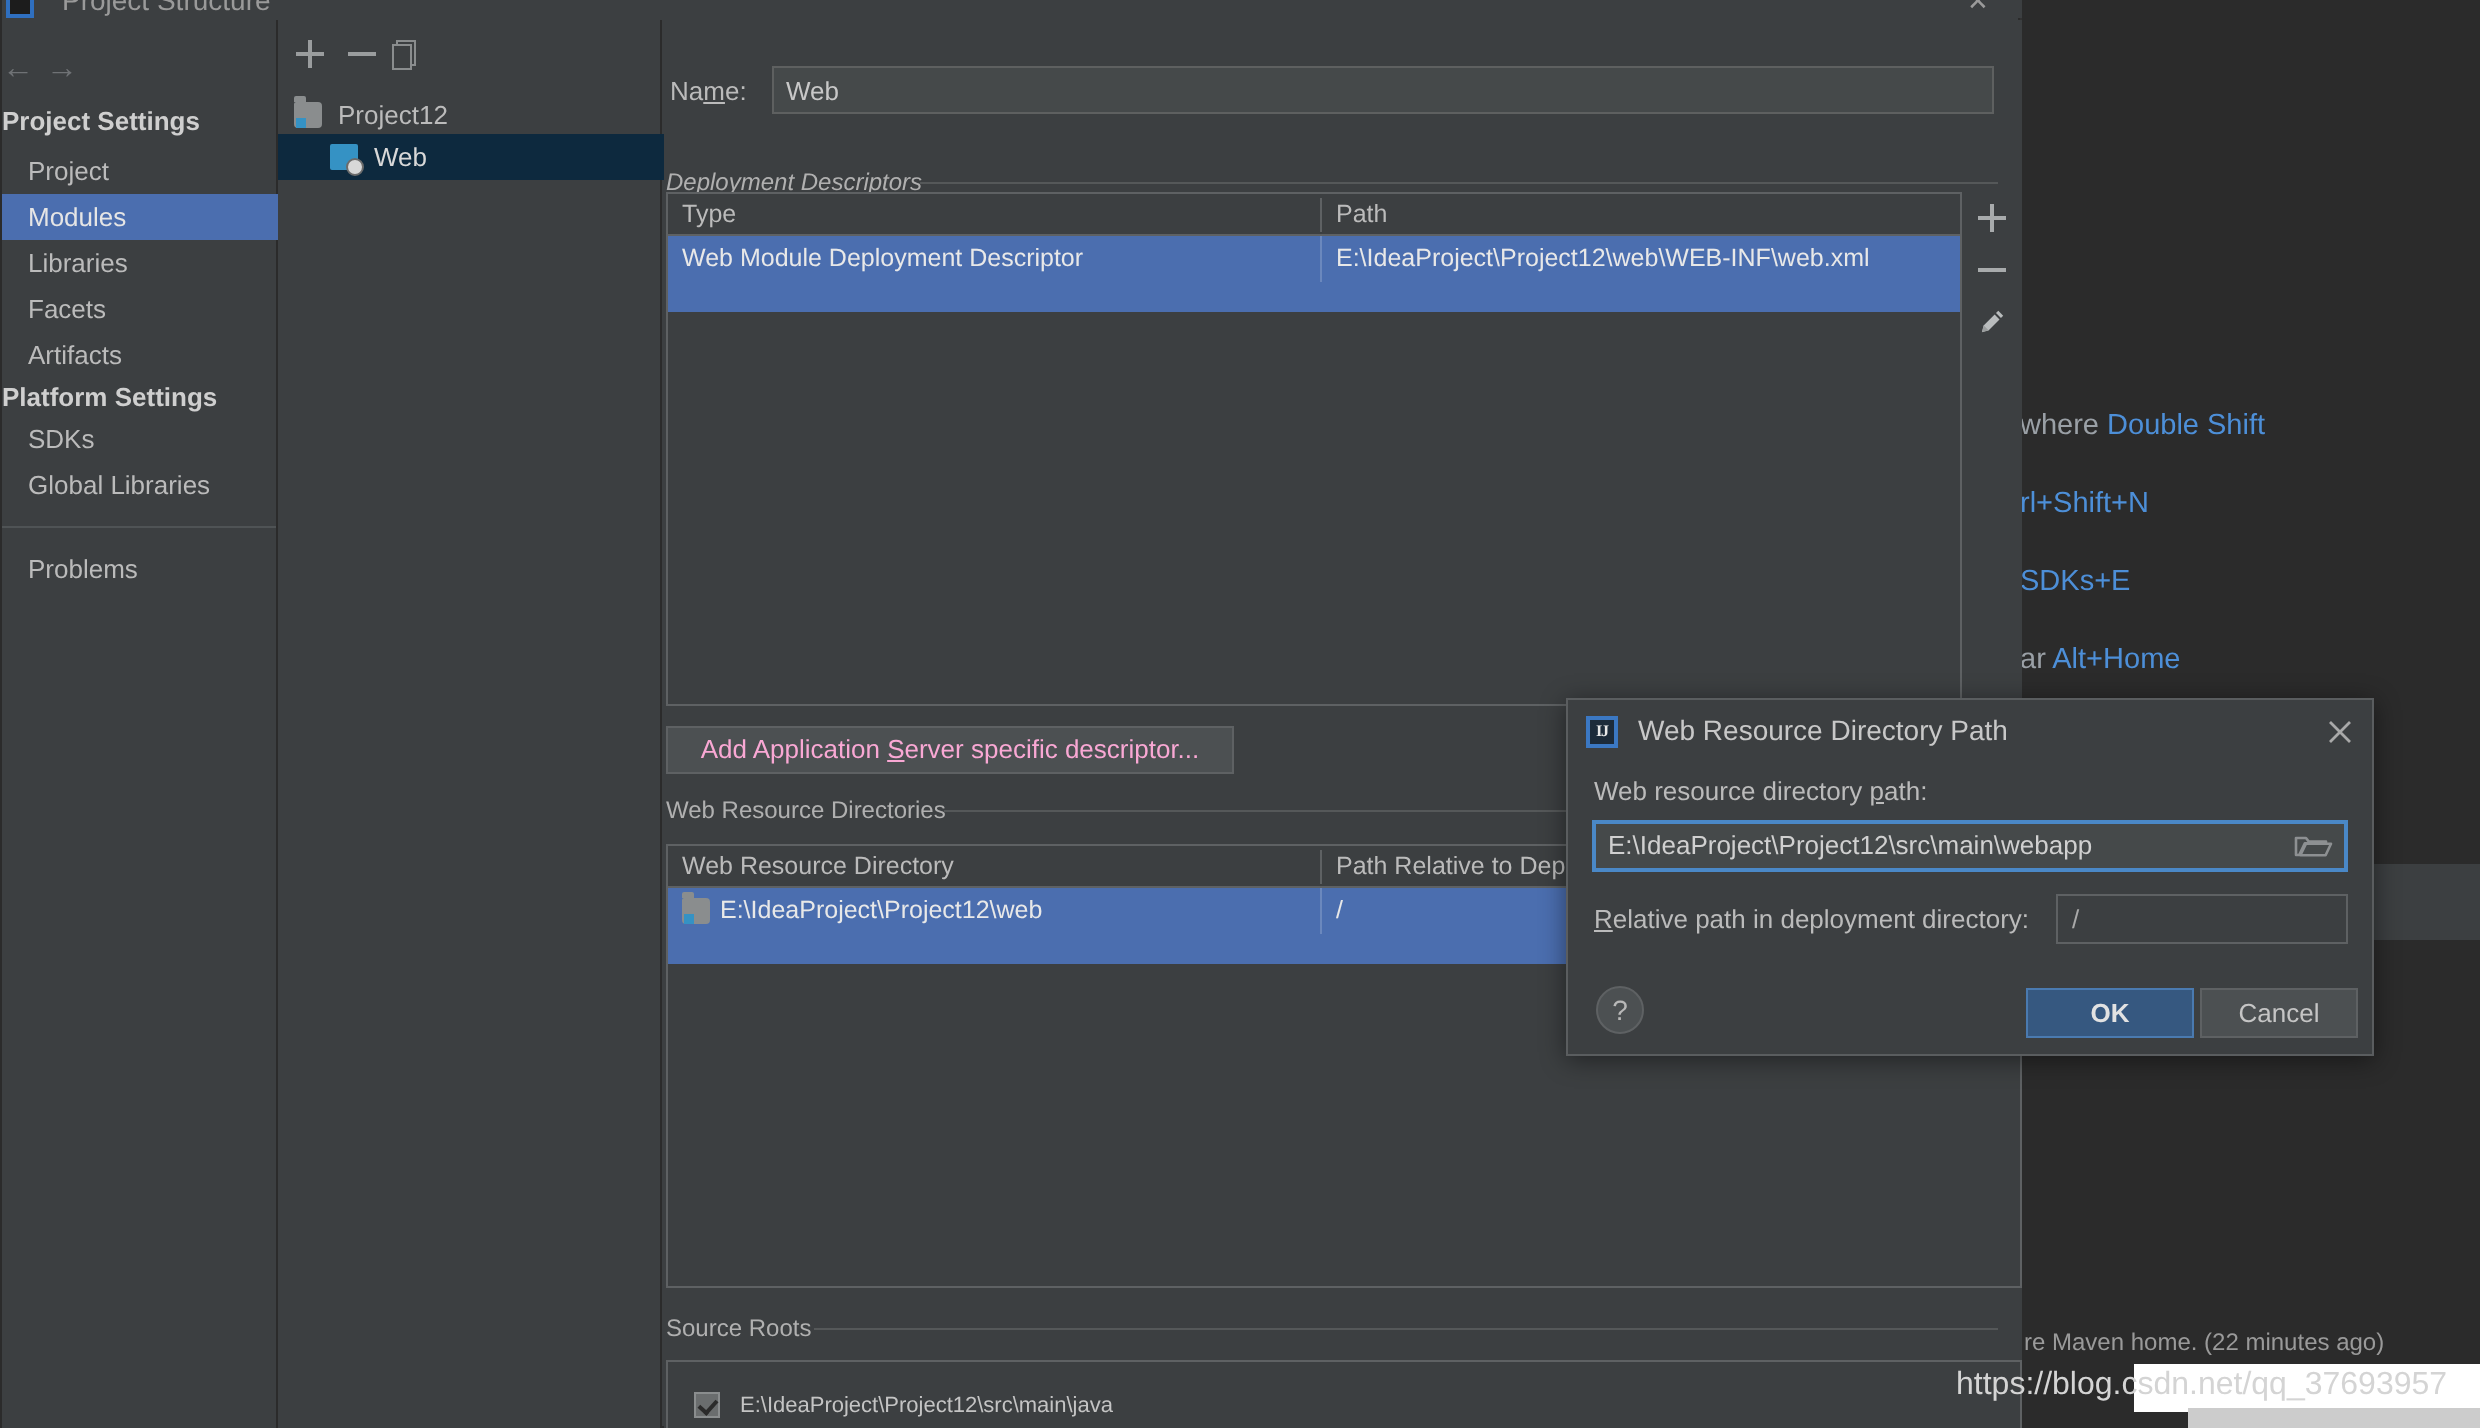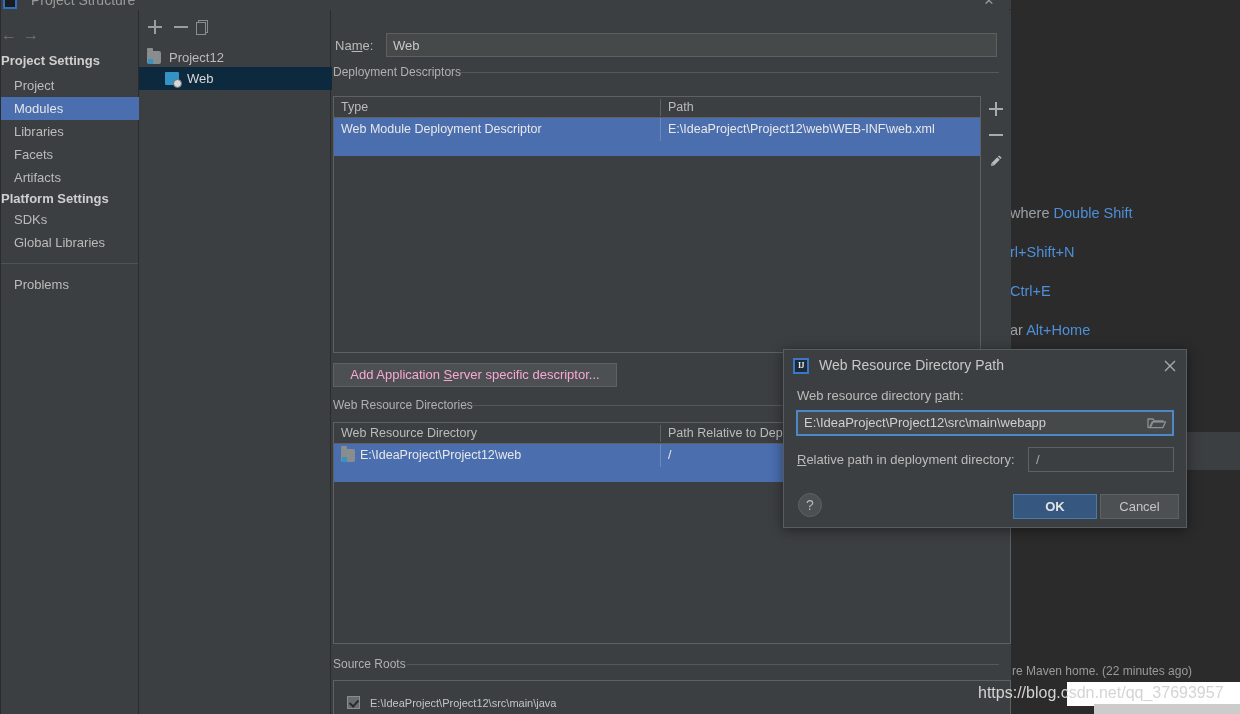--- a/index.html
+++ b/index.html
@@ -616,21 +616,21 @@
 
   <div id="welcome-panel">
     <div class="tip-line" style="top:205px;">
       <span class="tip-label">where</span>
       <span class="tip-key">Double Shift</span>
     </div>
     <div class="tip-line" style="top:244px;">
       <span class="tip-key">rl+Shift+N</span>
     </div>
     <div class="tip-line" style="top:283px;">
-      <span class="tip-key">Ctrl+E</span>
+      <span class="tip-key">SDKs+E</span>
     </div>
     <div class="tip-line" style="top:322px;">
       <span class="tip-label">ar</span>
       <span class="tip-key">Alt+Home</span>
     </div>
   </div>
 
   <div id="recent-hover-strip"></div>
   <div id="welcome-divider-v"></div>
   <div id="status-strip"></div>
@@ -689,21 +689,21 @@
       <span class="tree-icon web-icon" style="left:26px;"></span>
       <span>Web</span>
     </div>
   </div>
 
   <div id="ps-content">
 
     <div id="name-label">Na<u>m</u>e:</div>
     <input id="name-field" type="text" value="Web" style="">
 
-    <div class="section-title-row" style="top:55px;">
+    <div class="section-title-row" style="top:74px;font-style:italic;">
       <span class="st-text">Deployment Descriptors</span>
       <span class="st-line" style="left:128px; right:12px;"></span>
     </div>
 
     <div class="ps-table" style="left:1px; top:86px; width:648px; height:257px;">
       <div class="tbl-header">
         <span class="th" style="left:0; width:326px;">Type</span>
         <span class="th-sep" style="left:326px;"></span>
         <span class="th" style="left:327px; width:319px;">Path</span>
       </div>

